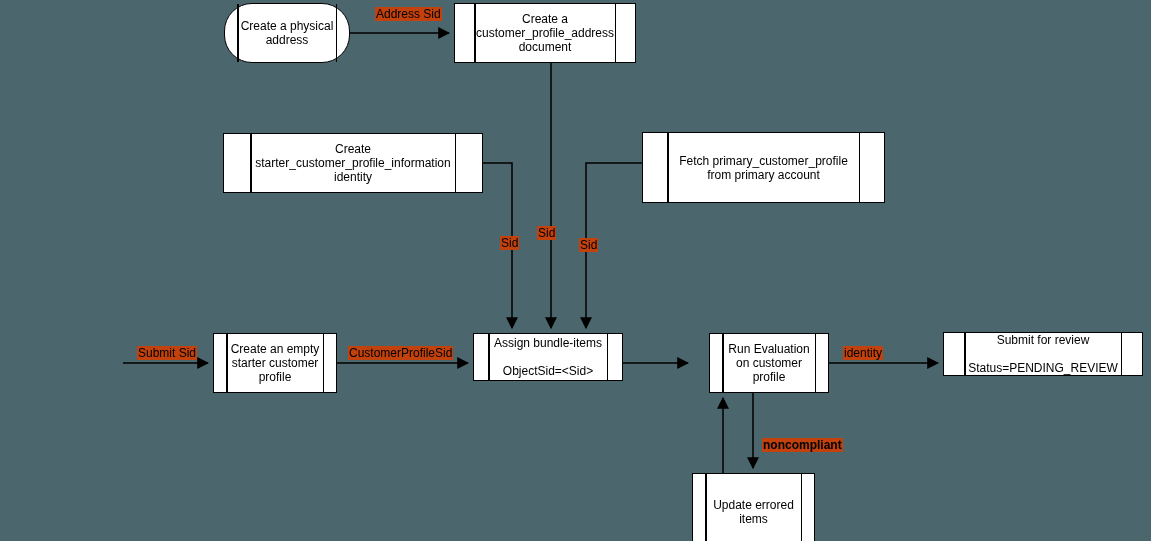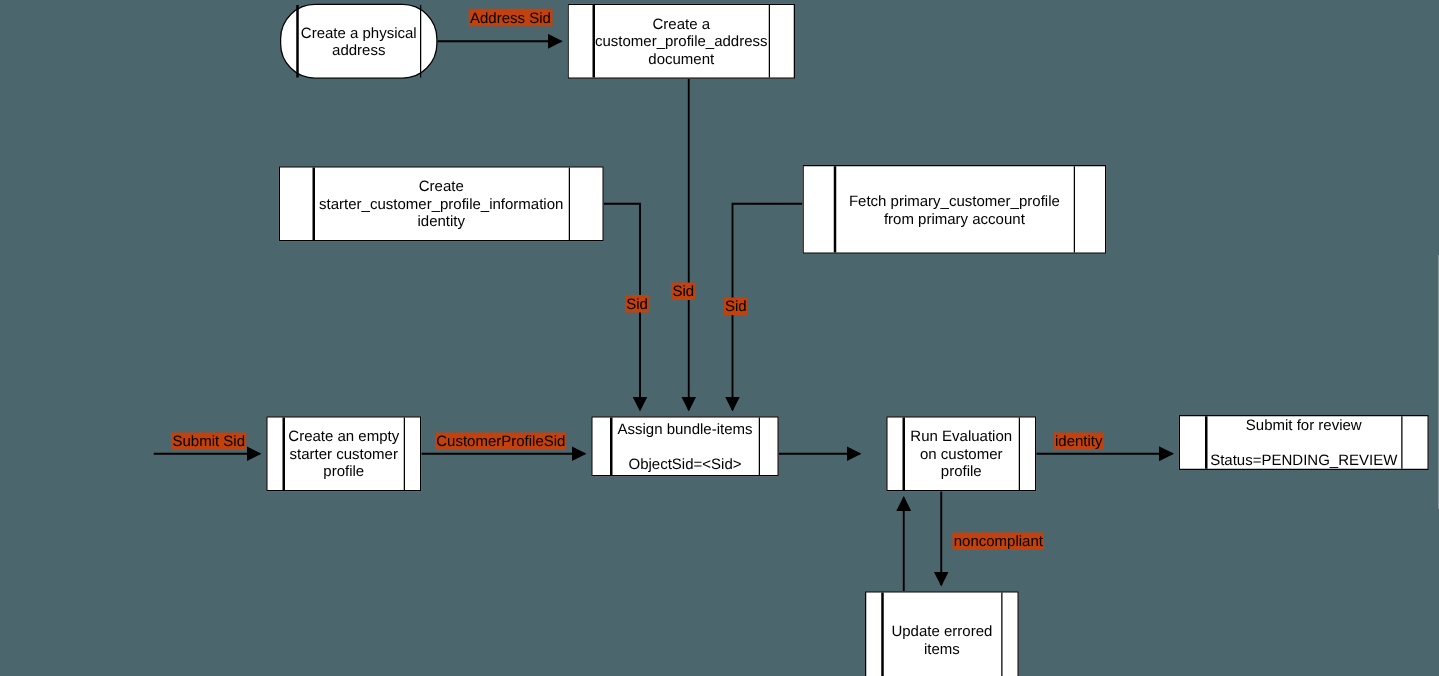--- a/index.html
+++ b/index.html
@@ -143,15 +143,15 @@
   <span class="edge-label" style="left:500px; top:236px;">Sid</span>
 
   <span class="edge-label" style="left:579px; top:238px;">Sid</span>
 
   <span class="edge-label" style="left:137px; top:346px;">Submit Sid</span>
 
   <span class="edge-label" style="left:348px; top:346px;">CustomerProfileSid</span>
 
   <span class="edge-label" style="left:843px; top:346px;">identity</span>
 
-  <span class="edge-label" style="left:762px; top:426px;">noncompliant</span>
+  <span class="edge-label" style="left:762px; top:438px;font-weight:bold;">noncompliant</span>
 
 </div>
 
 </body></html>

